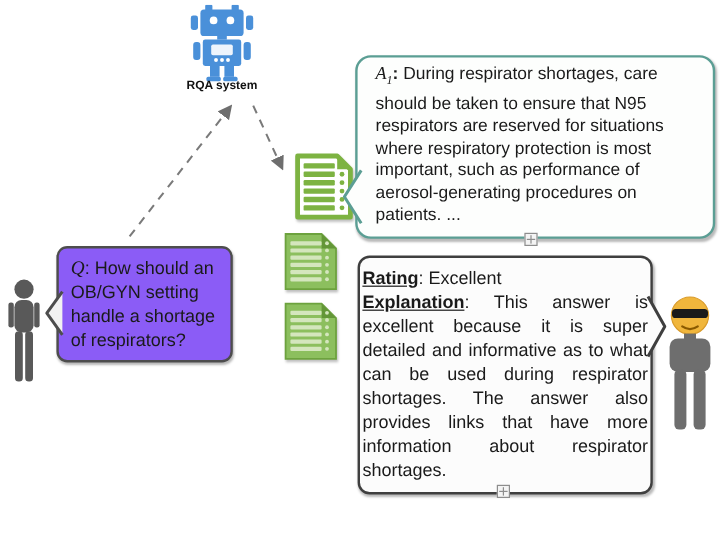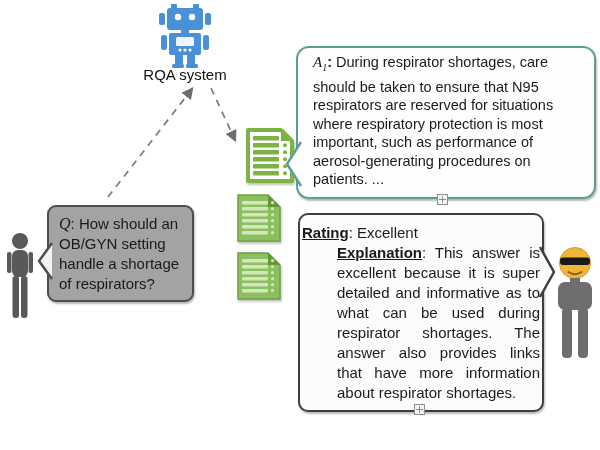--- a/index.html
+++ b/index.html
@@ -20,32 +20,32 @@
     border:2.5px solid #5b9e94;background:#fdfefd;
     padding:5px 15px;font-size:14.5px;line-height:18.5px;border-radius:13px;
   }
   #answer-bubble .a-label{font-family:"Liberation Serif",serif;font-style:italic;font-size:15px;}
   #answer-bubble sub{font-size:10px;}
   #rating-bubble{
     left:298px;top:213px;width:246px;height:199px;
     border:2.5px solid #3f3f3f;background:#fcfcfc;
     padding:8px 2px;font-size:15px;line-height:20px;border-radius:10px;
   }
-  #rating-bubble .expl{text-align:justify;margin-left:35px;}
+  #rating-bubble .expl{text-align:justify;}
   #rating-bubble b{text-decoration:underline;}
   #question-bubble{
     left:47px;top:205px;width:147px;height:97px;
-    border:2.5px solid #4d4d4d;background:#a3a3a3;
+    border:2.5px solid #4d4d4d;background:#8b5cf6;
     padding:7px 10px;font-size:15px;line-height:20px;border-radius:9px;
   }
   #question-bubble .q-label{font-family:"Liberation Serif",serif;font-style:italic;font-size:16px;}
   
   #rqa-label{
     left:125px;top:66px;width:120px;text-align:center;
-    font-size:15px;font-weight:normal;color:#111;
+    font-size:10px;font-weight:bold;color:#111;
   }
   
   .anchor-handle{
     position:absolute;width:9px;height:9px;background:
       linear-gradient(#8d8d8d,#8d8d8d) center/7px 1px no-repeat,
       linear-gradient(#8d8d8d,#8d8d8d) center/1px 7px no-repeat,
       #f4f4f4;
     border:1px solid #8d8d8d;
   }
   .icon-shadow{filter:drop-shadow(1px 2px 1px rgba(0,0,0,0.25));}

